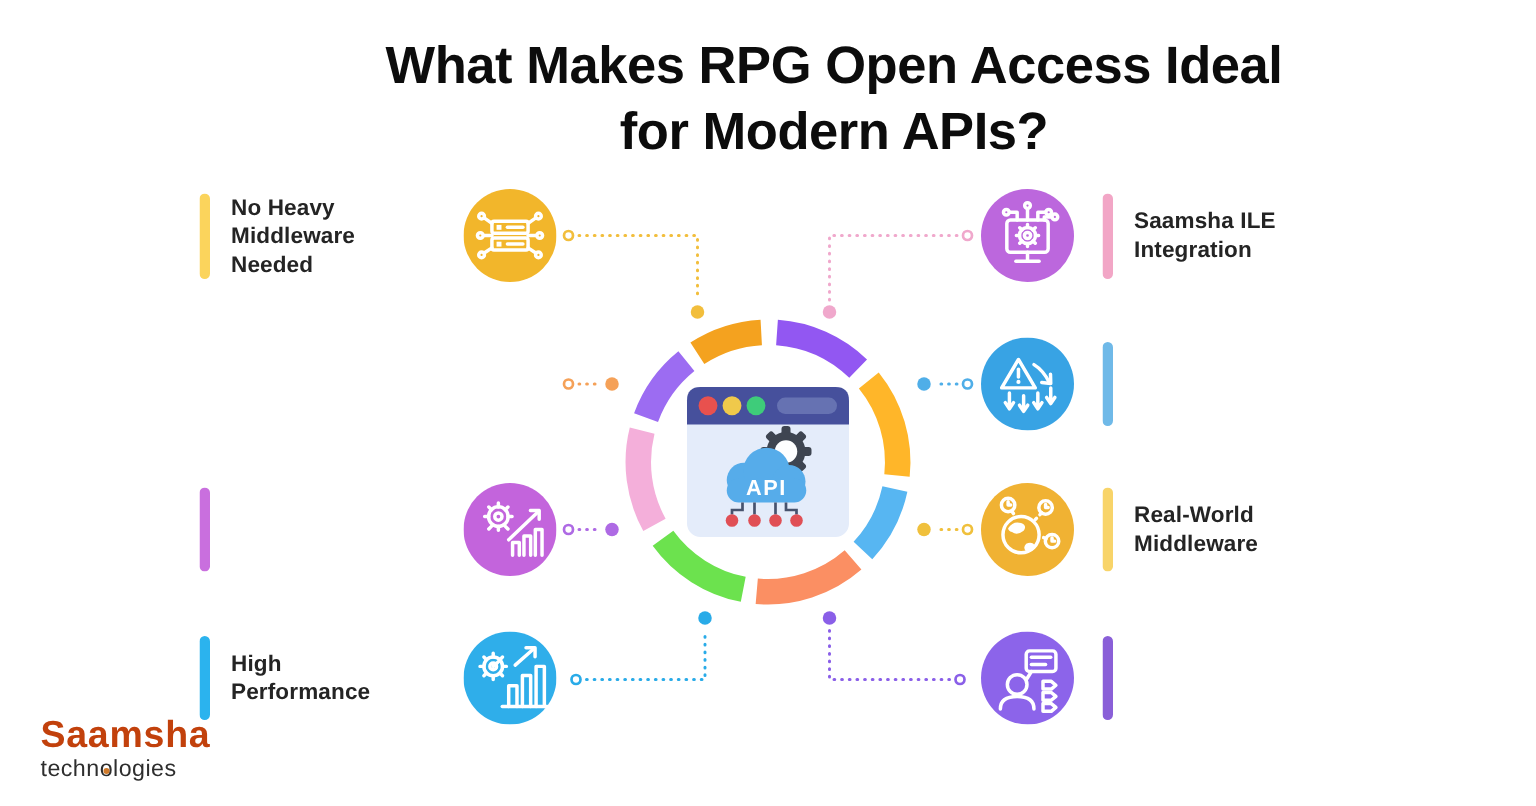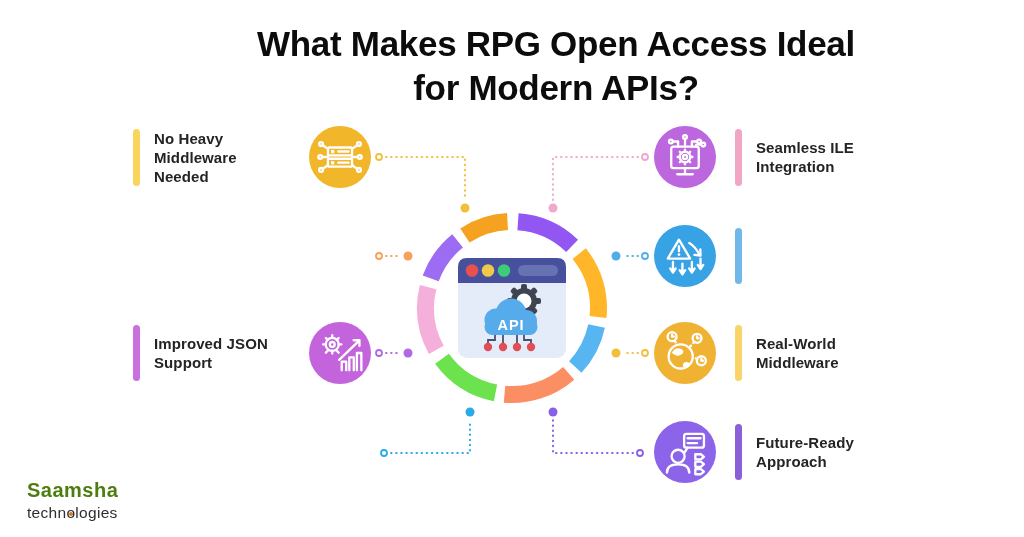--- a/index.html
+++ b/index.html
@@ -28,21 +28,21 @@
 
   
   #ring-svg{position:absolute;left:412px;top:208px;width:200px;height:200px;}
   #browser-svg{position:absolute;left:457px;top:257px;width:110px;height:102px;}
   #connector-svg{position:absolute;left:0;top:0;width:1024px;height:537px;}
   .dotline{fill:none;stroke-width:2;stroke-dasharray:0.5 4.6;stroke-linecap:round;}
   .oring{fill:#ffffff;stroke-width:1.8;}
 
   
   .logo{position:absolute;left:27px;top:477px;}
-  .logo-name{font-weight:bold;font-size:20px;line-height:26px;color:#4d7c0f;letter-spacing:0.5px;}
+  .logo-name{font-weight:bold;font-size:25px;line-height:26px;color:#c2410c;letter-spacing:0.5px;}
   .logo-sub{font-weight:normal;font-size:15.5px;line-height:17px;color:#2e2e2e;letter-spacing:0.3px;margin-top:1px;}
   .logo-o{position:relative;}
   .logo-o::after{content:'';position:absolute;left:50%;top:58%;width:4px;height:4px;
                  margin-left:-2px;margin-top:-2px;border-radius:50%;background:#d07a2a;}
 </style>
 </head>
 <body>
 
 <div class="canvas">
 
@@ -177,37 +177,57 @@
       <rect class="gfill" x="12.8" y="13.9" width="1.9" height="1.9"></rect>
       <rect class="gfill" x="12.8" y="20.4" width="1.9" height="1.9"></rect>
     </svg>
   </div>
 
 
   <div class="row row-l t3">
     <svg class="bar" width="7" height="56" viewBox="0 0 7 56">
       <rect width="7" height="56" rx="3.5" fill="#C96FDE"></rect>
       </svg>
-    <div class="label">Improved JSON
-Support</div>
     <svg class="ficon" viewBox="0 0 36 36">
       <circle cx="18" cy="18" r="18" fill="#C364DC"></circle>
       <g class="glyph">
         <circle cx="13.5" cy="13" r="3.8"></circle>
           <circle cx="13.5" cy="13" r="1.4"></circle>
         <path d="M13.5 7.7 v1.6 M13.5 16.7 v1.6 M8.2 13 h1.6 M17.2 13 h1.6 M9.8 9.3 l1.1 1.1 M16.1 16.7 l1.1 1.1 M17.2 9.3 l-1.1 1.1 M10.9 16.7 l-1.1 1.1"></path>
         <path d="M19 28 v-5 h2.6 v5"></path>
         <path d="M23.4 28 v-7.5 h2.6 v7.5"></path>
         <path d="M27.8 28 v-10 h2.6 v10"></path>
         <path d="M17.5 22 L29 11"></path>
         <path d="M25.9 10.6 h3.4 v3.4"></path>
       </g>
     </svg>
   </div>
 
+  <div class="row row-l t4">
+    <svg class="bar" width="7" height="56" viewBox="0 0 7 56">
+      <rect width="7" height="56" rx="3.5" fill="#2BB3EE"></rect>
+      </svg>
+    <div class="label">High
+Performance</div>
+    <svg class="ficon" viewBox="0 0 36 36">
+      <circle cx="18" cy="18" r="18" fill="#2FAEEA"></circle>
+      <g class="glyph">
+        <circle cx="11.5" cy="13.5" r="3.6"></circle>
+          <circle cx="11.5" cy="13.5" r="1.3"></circle>
+        <line x1="11.5" y1="13.5" x2="13.6" y2="11.6"></line>
+        <path d="M11.5 8.4 v1.5 M11.5 17.1 v1.5 M6.4 13.5 h1.5 M15.1 13.5 h1.5 M7.9 9.9 l1 1 M14.1 16.1 l1 1 M15.1 9.9 l-1 1 M8.9 16.1 l-1 1"></path>
+        <path d="M17.5 29 v-8 h3.2 v8"></path>
+        <path d="M22.8 29 v-12 h3.2 v12"></path>
+        <path d="M28.1 29 v-15.5 h3.2 v15.5"></path>
+        <line x1="15" y1="29" x2="32.5" y2="29"></line>
+        <path d="M20 13 L27.3 6.6"></path>
+        <path d="M24.2 6.3 h3.5 v3.5"></path>
+      </g>
+    </svg>
+  </div>
 
   <div class="row row-r t1">
     <svg class="ficon" viewBox="0 0 36 36">
       <circle cx="18" cy="18" r="18" fill="#BC67DD"></circle>
       <g class="glyph">
         <rect x="10" y="12" width="16" height="12.5" rx="1.4"></rect>
         <circle cx="18" cy="18" r="3.1"></circle>
           <circle cx="18" cy="18" r="1.2"></circle>
         <path d="M18 13.7 v1.2 M18 21.1 v1.2 M13.7 18 h1.2 M21.1 18 h1.2 M15 15 l.9.9 M20.1 20.1 l.9.9 M21 15 l-.9.9 M15.9 20.1 l-.9.9"></path>
         <path d="M18 24.5 v2.8"></path>
@@ -218,21 +238,21 @@
           <circle cx="18" cy="6.4" r="1.1"></circle>
         <path d="M22 12 V9 H24.8"></path>
           <circle cx="26.2" cy="9" r="1.1"></circle>
         <path d="M24.5 12 V10.8 H27.2"></path>
           <circle cx="28.6" cy="10.8" r="1.1"></circle>
       </g>
     </svg>
     <svg class="bar" width="7" height="57" viewBox="0 0 7 57">
       <rect width="7" height="57" rx="3.5" fill="#F2A6C6"></rect>
       </svg>
-    <div class="label">Seamless ILE
+    <div class="label">Saamsha ILE
 Integration</div>
   </div>
 
   <div class="row row-r t2">
     <svg class="ficon" viewBox="0 0 36 36">
       <circle cx="18" cy="18" r="18" fill="#38A3E4"></circle>
       <g class="glyph">
         <path d="M14.5 8.5 L21 19.5 H8 Z"></path>
         <line x1="14.5" y1="12.3" x2="14.5" y2="15.3"></line>
         <circle class="gfill" cx="14.5" cy="17.2" r="0.8"></circle>
@@ -285,22 +305,20 @@
         <circle cx="14" cy="20.5" r="3.8"></circle>
         <path d="M7.5 30 Q7.5 25.2 14 25.2 Q20.5 25.2 20.5 30"></path>
         <path d="M24 19.3 h3.2 l1.8 1.5 -1.8 1.5 h-3.2 z"></path>
         <path d="M24 23.6 h3.2 l1.8 1.5 -1.8 1.5 h-3.2 z"></path>
         <path d="M24 27.9 h3.2 l1.8 1.5 -1.8 1.5 h-3.2 z"></path>
       </g>
     </svg>
     <svg class="bar" width="7" height="56" viewBox="0 0 7 56">
       <rect width="7" height="56" rx="3.5" fill="#8A5FD8"></rect>
       </svg>
-    <div class="label">Future-Ready
-Approach</div>
   </div>
 
   <div class="logo">
     <div class="logo-name">Saamsha</div>
     <div class="logo-sub"><span>techn</span><span class="logo-o">o</span><span>logies</span></div>
   </div>
 
 </div>
 
 </body></html>

